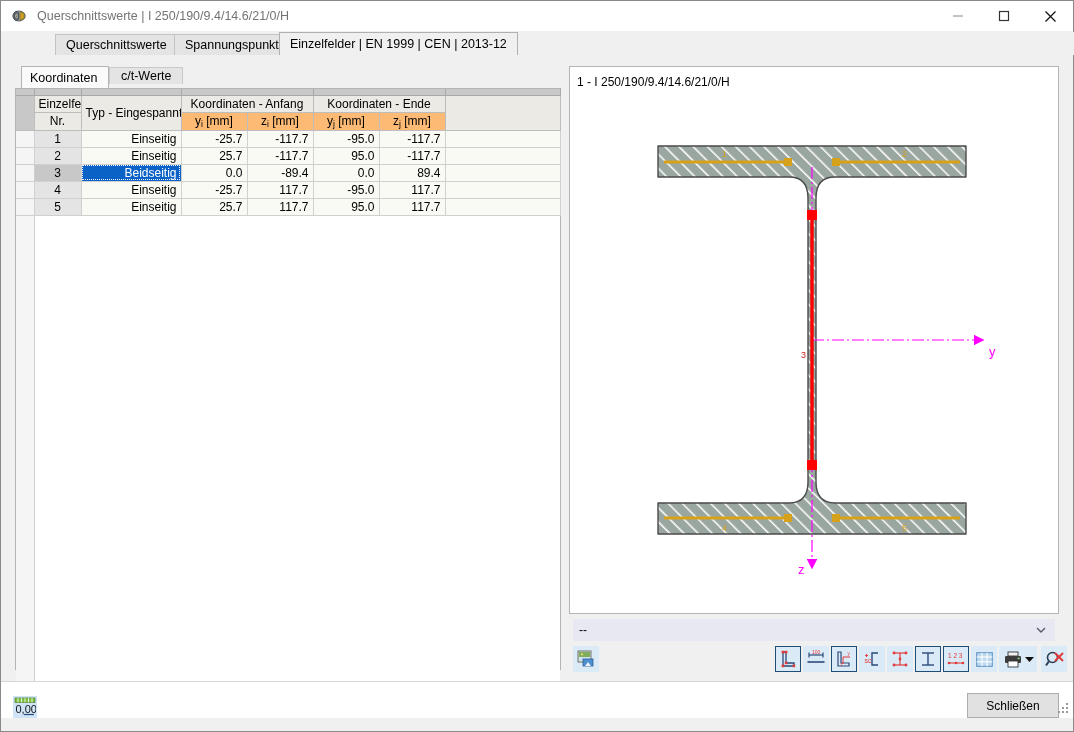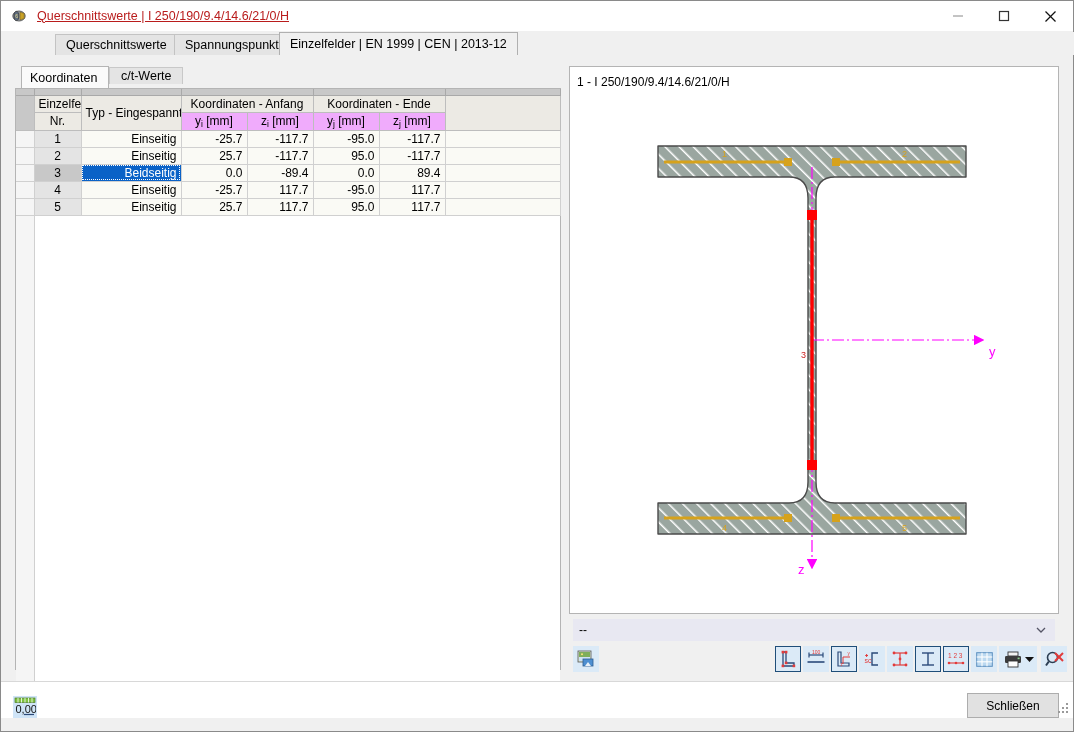--- a/index.html
+++ b/index.html
@@ -30,23 +30,22 @@
     border-bottom: 1px solid #ffffff;
   }
   #app-icon {
     width: 18px; height: 18px;
     margin-left: 9px; margin-right: 9px;
     flex: 0 0 auto;
     position: relative;
   }
   #title-text {
     font-size: 12.5px;
-    color: #b91c1c;
+    color: #737373;
     white-space: nowrap;
-    text-decoration: underline;
   }
   #win-controls {
     position: absolute; right: 0; top: 0;
     height: 30px; display: flex;
   }
   .win-btn {
     width: 46px; height: 30px;
     display: flex; align-items: center; justify-content: center;
     background: transparent;
   }
@@ -132,21 +131,21 @@
   }
   
   thead tr.h-top th {
     background: #c8c8c8;
     border-right: 1px solid #a9a9a9;
     border-bottom: 1px solid #a9a9a9;
     height: 6px;
     padding: 0;
   }
   thead tr.h-mid th, thead tr.h-bot th {
-    background: #f0abfc;
+    background: #fdba74;
     border-right: 1px solid #bdbdbd;
     border-bottom: 1px solid #bdbdbd;
     text-align: center;
     font-weight: normal;
     height: 16px;
   }
   th.grp { background: #eceae4 !important; }
   th.corner { background: #eceae4 !important; }
   th.gutter-h { background: #c8c8c8 !important; }
 

